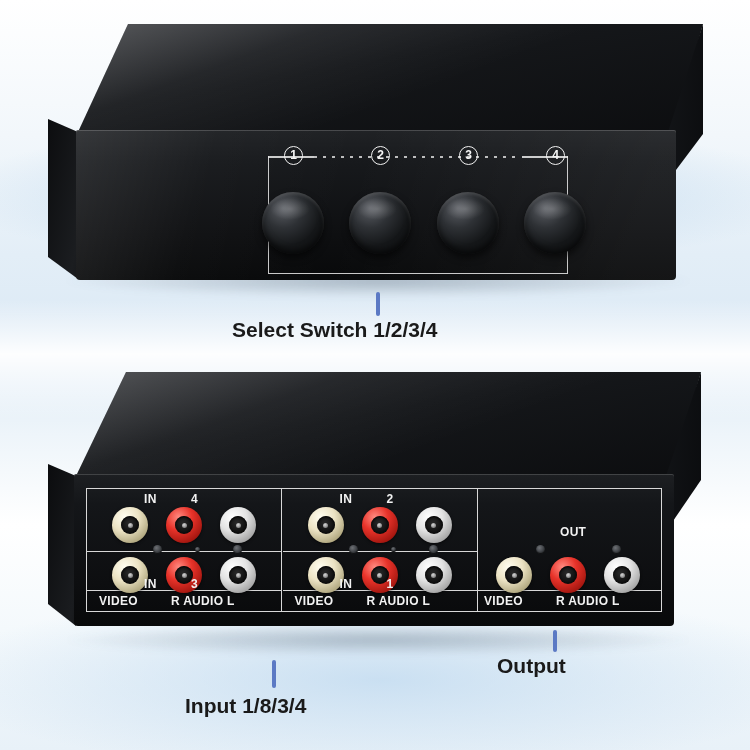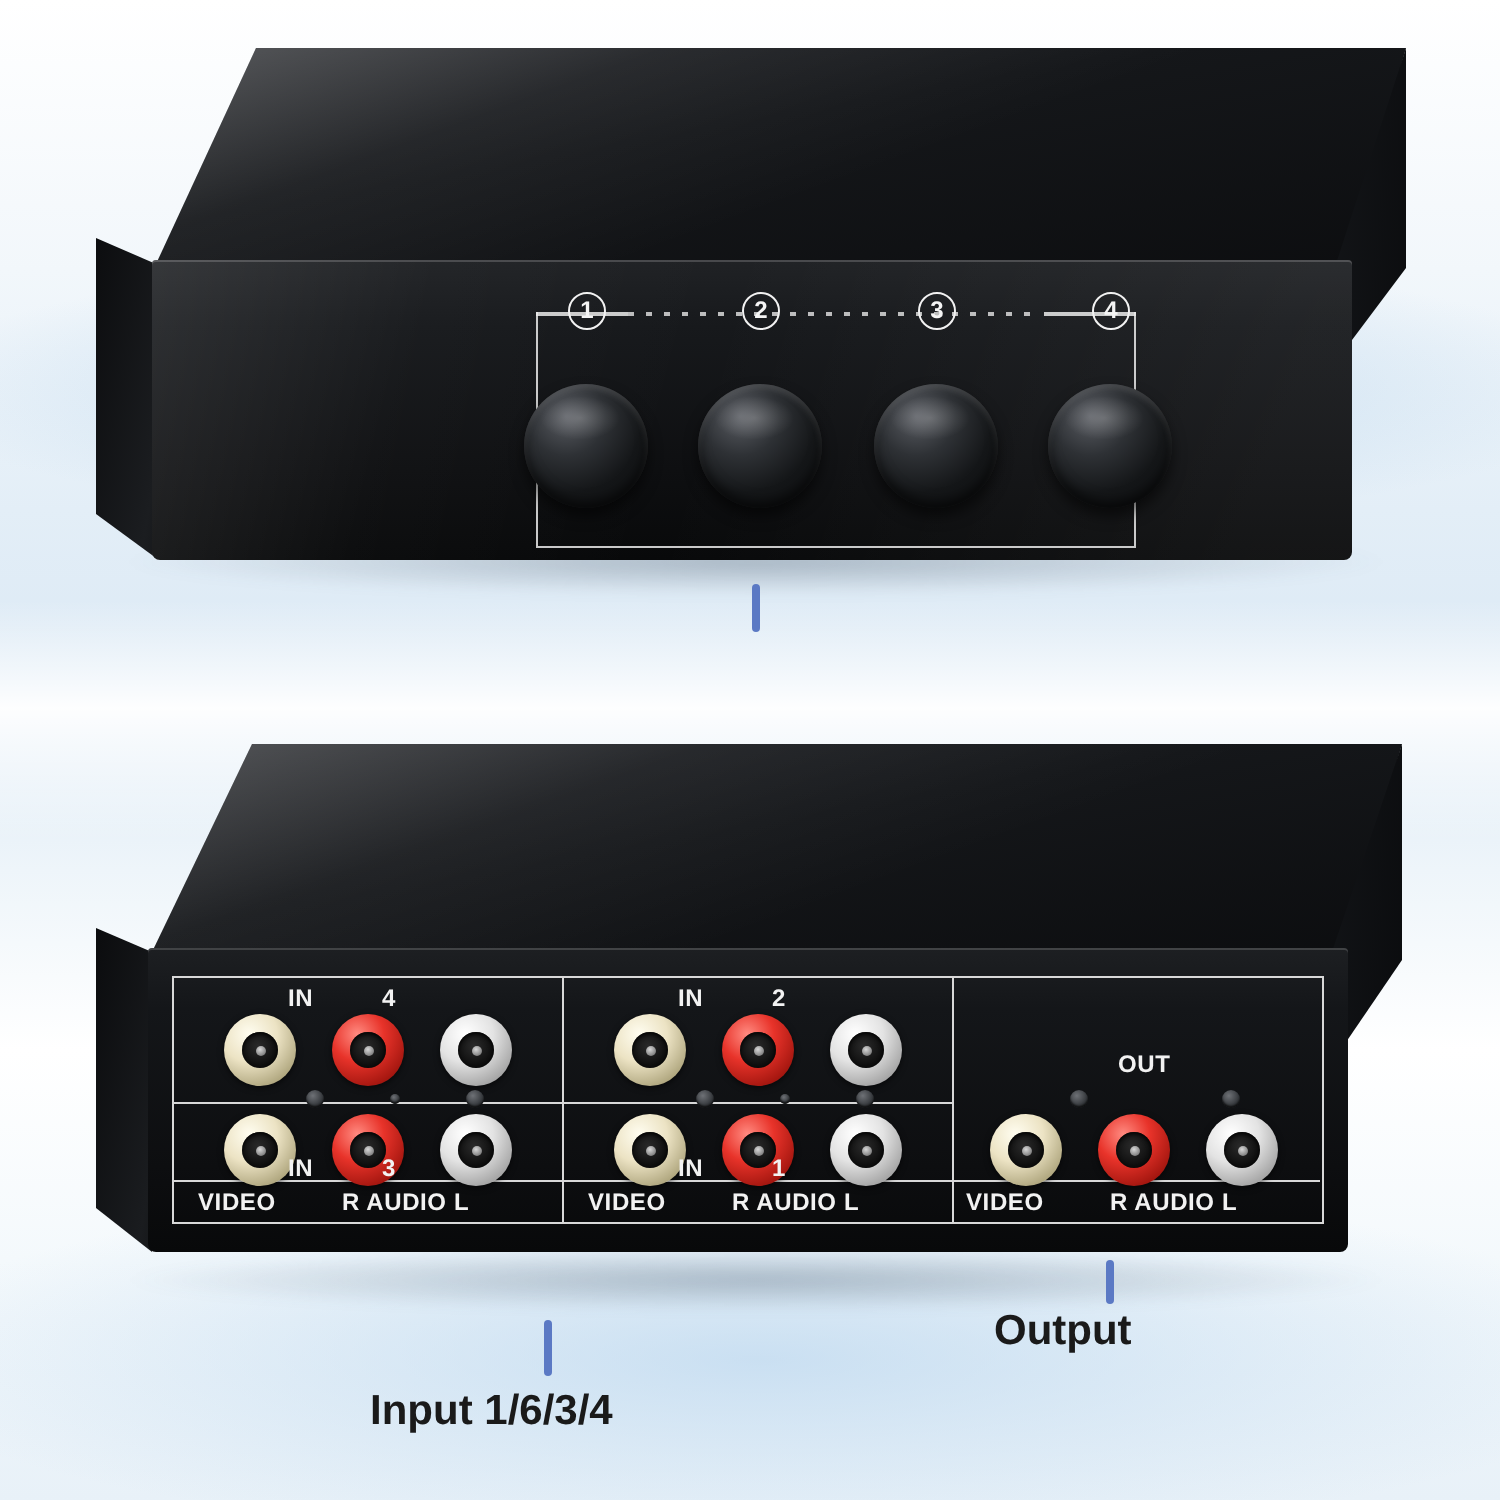--- a/index.html
+++ b/index.html
@@ -221,20 +221,21 @@
     clip-path: polygon(0px 104px, 35px 0px, 35px 108px, 5px 152px, 0px 152px);
   }
   
   .panel {
     position: absolute;
     left: 12px; top: 14px;
     width: 576px; height: 124px;
     border: 1.4px solid #d8d8d8;
     box-sizing: border-box;
     display: flex;
+    justify-content: space-between;
   }
   .panel-group {
     position: relative;
     flex: 0 0 auto;
     height: 100%;
     box-sizing: border-box;
   }
   .panel-group.g1 { width: 195px; border-right: 1.4px solid #d8d8d8; }
   .panel-group.g2 { width: 195px; border-right: 1.4px solid #d8d8d8; }
   .panel-group.g3 { width: 183px; }
@@ -357,20 +358,21 @@
 
       <div class="knob" style="left:186px; top:62px;"></div>
       <div class="knob" style="left:273px; top:62px;"></div>
       <div class="knob" style="left:361px; top:62px;"></div>
       <div class="knob" style="left:448px; top:62px;"></div>
 
     </div>
   </div>
 
   <div class="callout-line callout-1-line"></div>
+  <div class="label-text callout-1-text">Select Switch 1/2/3/4</div>
 
   <div class="device-bot">
     <div class="db-shadow"></div>
     <div class="db-top-face"></div>
     <div class="db-top-gloss"></div>
     <div class="db-left-face"></div>
     <div class="db-right-face"></div>
 
     <div class="db-front">
       <div class="panel">
@@ -501,18 +503,18 @@
 
           <div class="port-text" style="left:6px; top:105px;">VIDEO</div>
           <div class="port-text" style="left:78px; top:105px;">R  AUDIO  L</div>
         </div>
 
       </div>
     </div>
   </div>
 
   <div class="callout-line callout-2-line"></div>
-  <div class="label-text callout-2-text">Input 1/6/3/4</div>
+  <div class="label-text callout-2-text">Input 1/8/3/4</div>
 
   <div class="callout-line callout-3-line"></div>
   <div class="label-text callout-3-text">Output</div>
 
 </div>
 
 </body></html>

